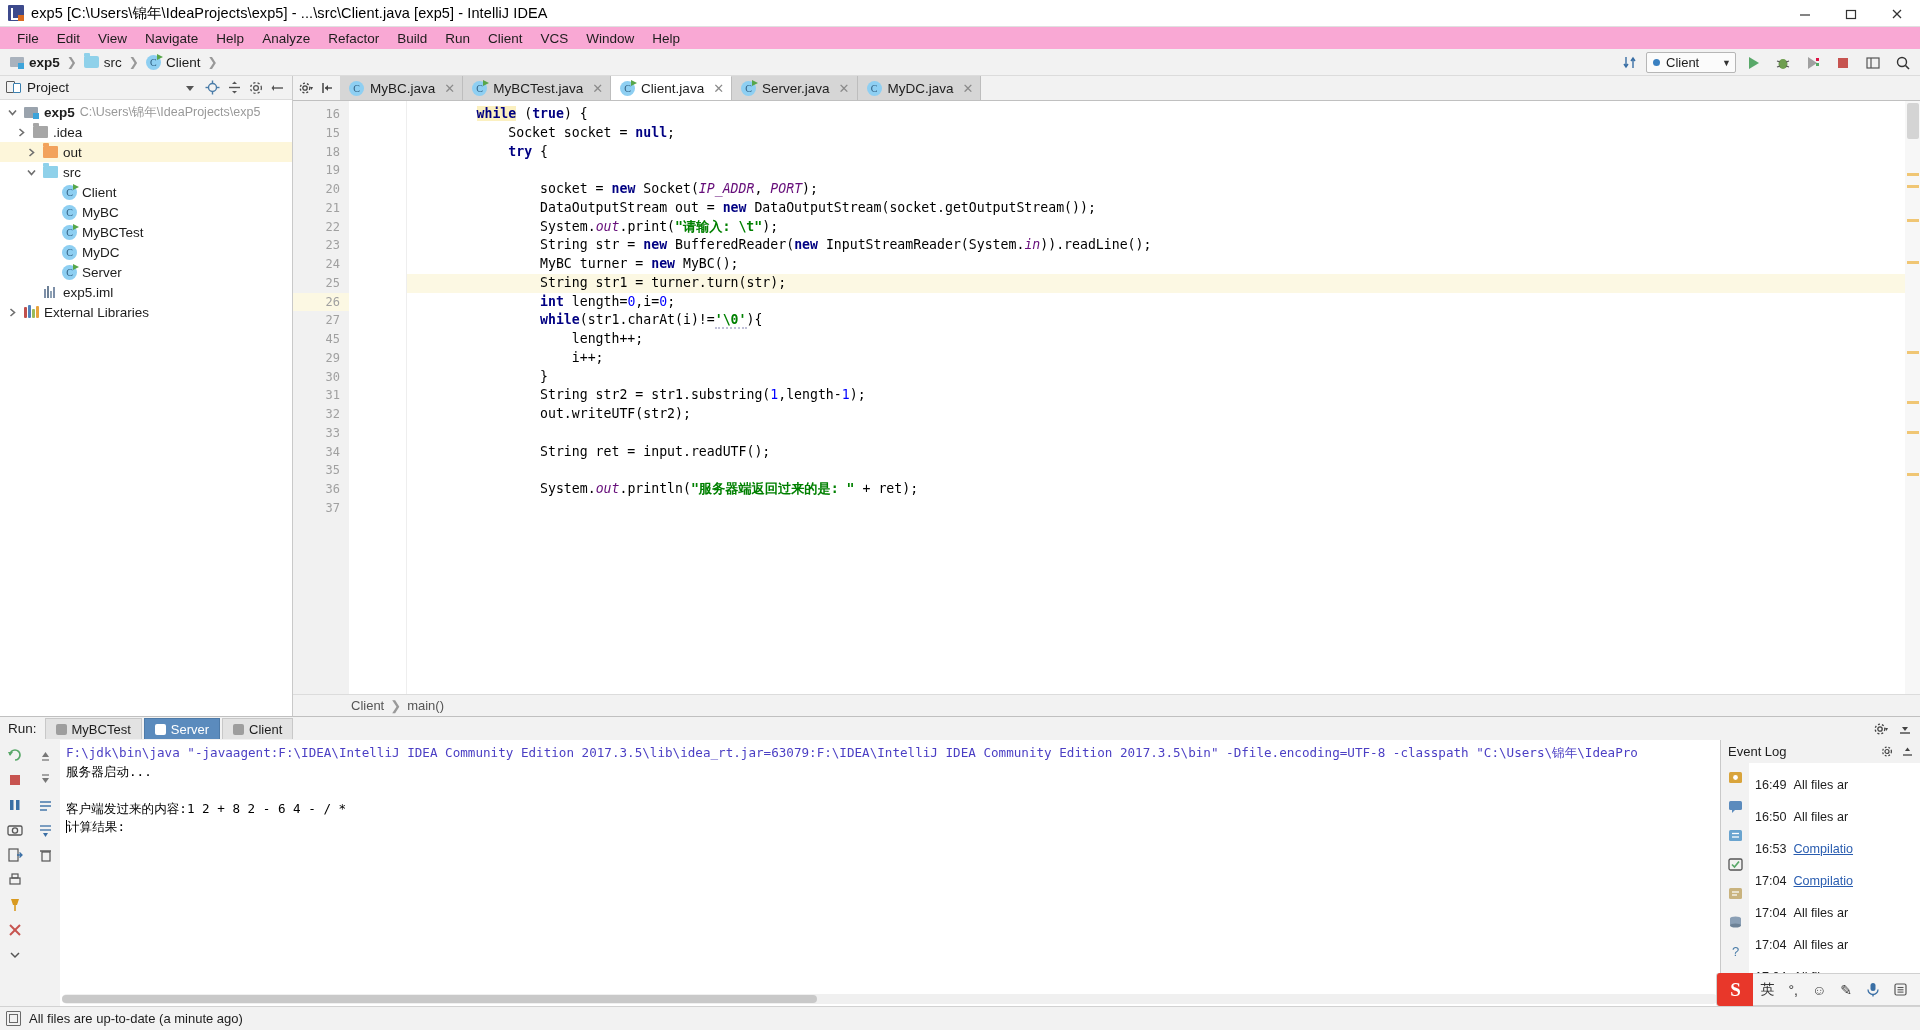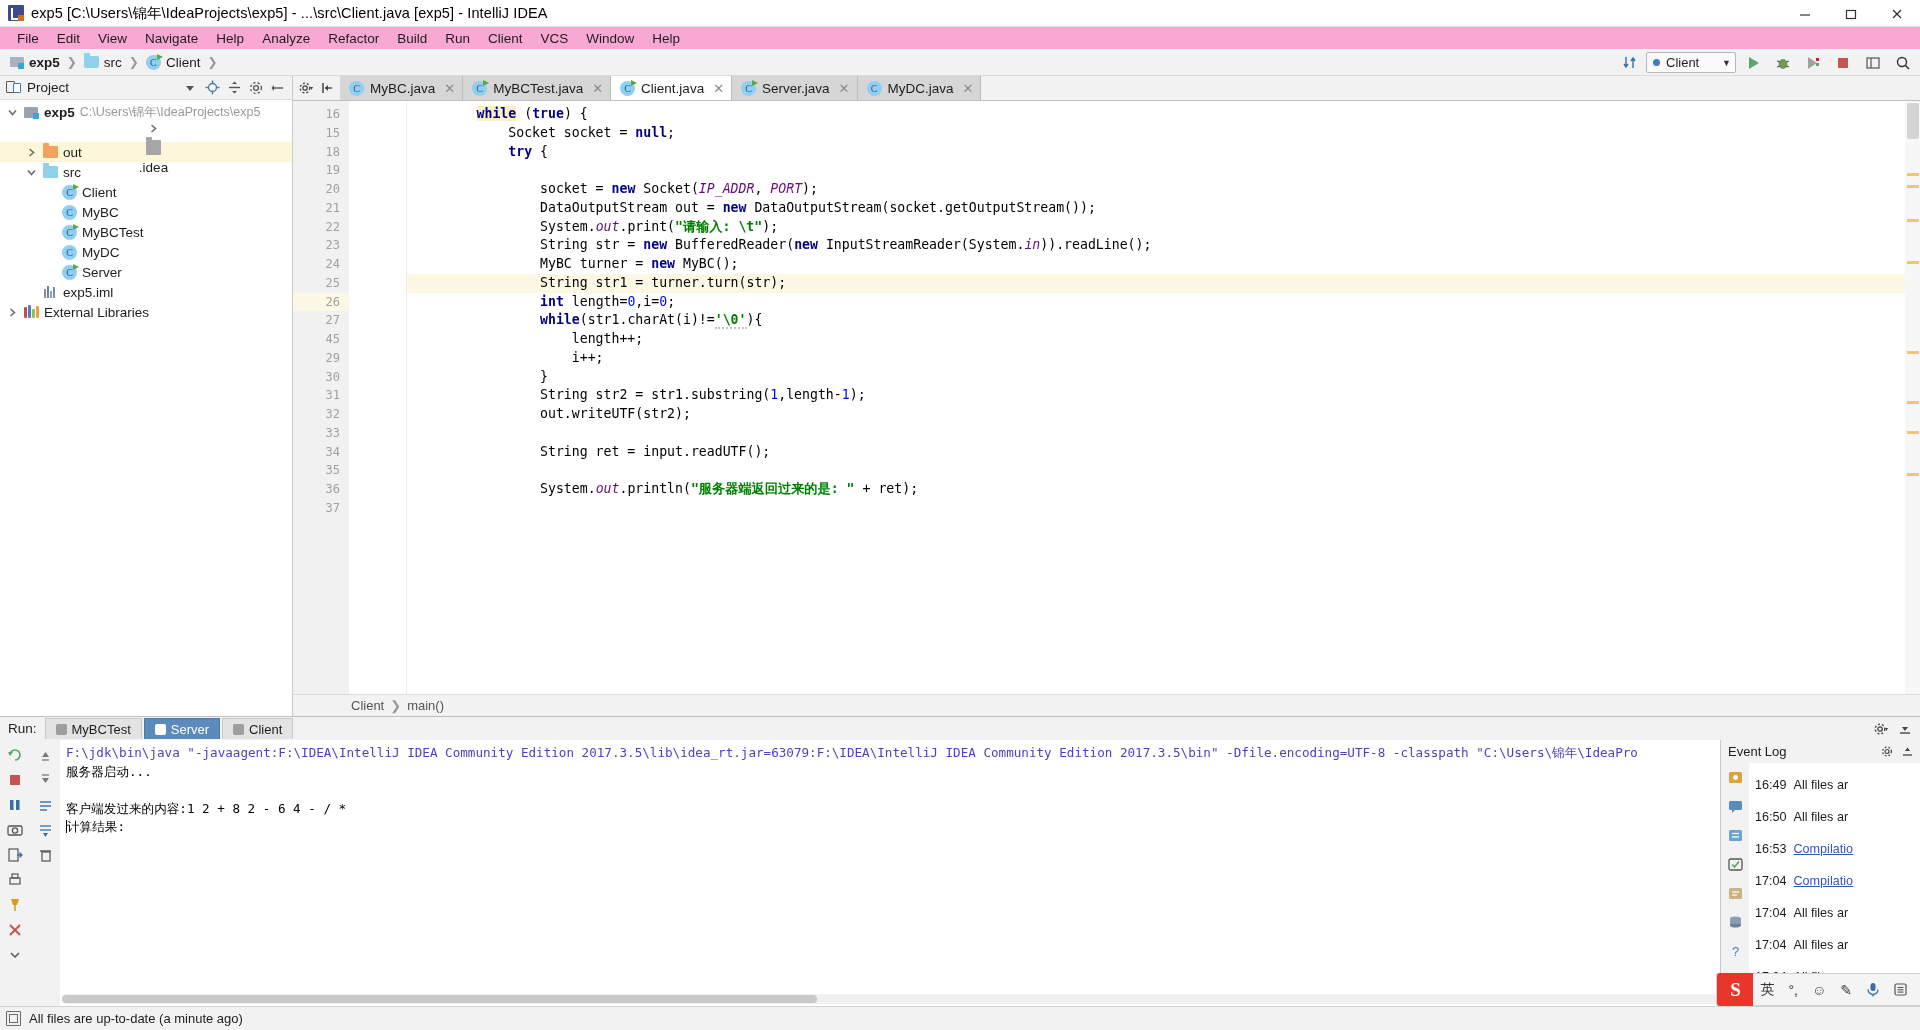--- a/index.html
+++ b/index.html
@@ -358,21 +358,21 @@
                 <polyline points="1,2.5 4.5,6.5 8,2.5" stroke="#6e6e6e" stroke-width="1.6" fill="none"></polyline>
               </svg>
             </span>
             <span class="ico-module">
               <span class="m1"></span>
               <span class="m2"></span>
             </span>
             <span class="tname bold">exp5</span>
             <span class="tpath">C:\Users\锦年\IdeaProjects\exp5</span>
           </div>
-          <div class="trow" style="padding-left: 15px; flex-direction: column;">
+          <div class="trow" style="padding-left: 15px;">
             <span class="arrow">
               <svg width="9" height="9">
                 <polyline points="2.5,1 6.5,4.5 2.5,8" stroke="#6e6e6e" stroke-width="1.6" fill="none"></polyline>
               </svg>
             </span>
             <span class="ico-folder-gray"></span>
             <span class="tname">.idea</span>
           </div>
           <div class="trow sel" style="padding-left: 25px;">
             <span class="arrow">

